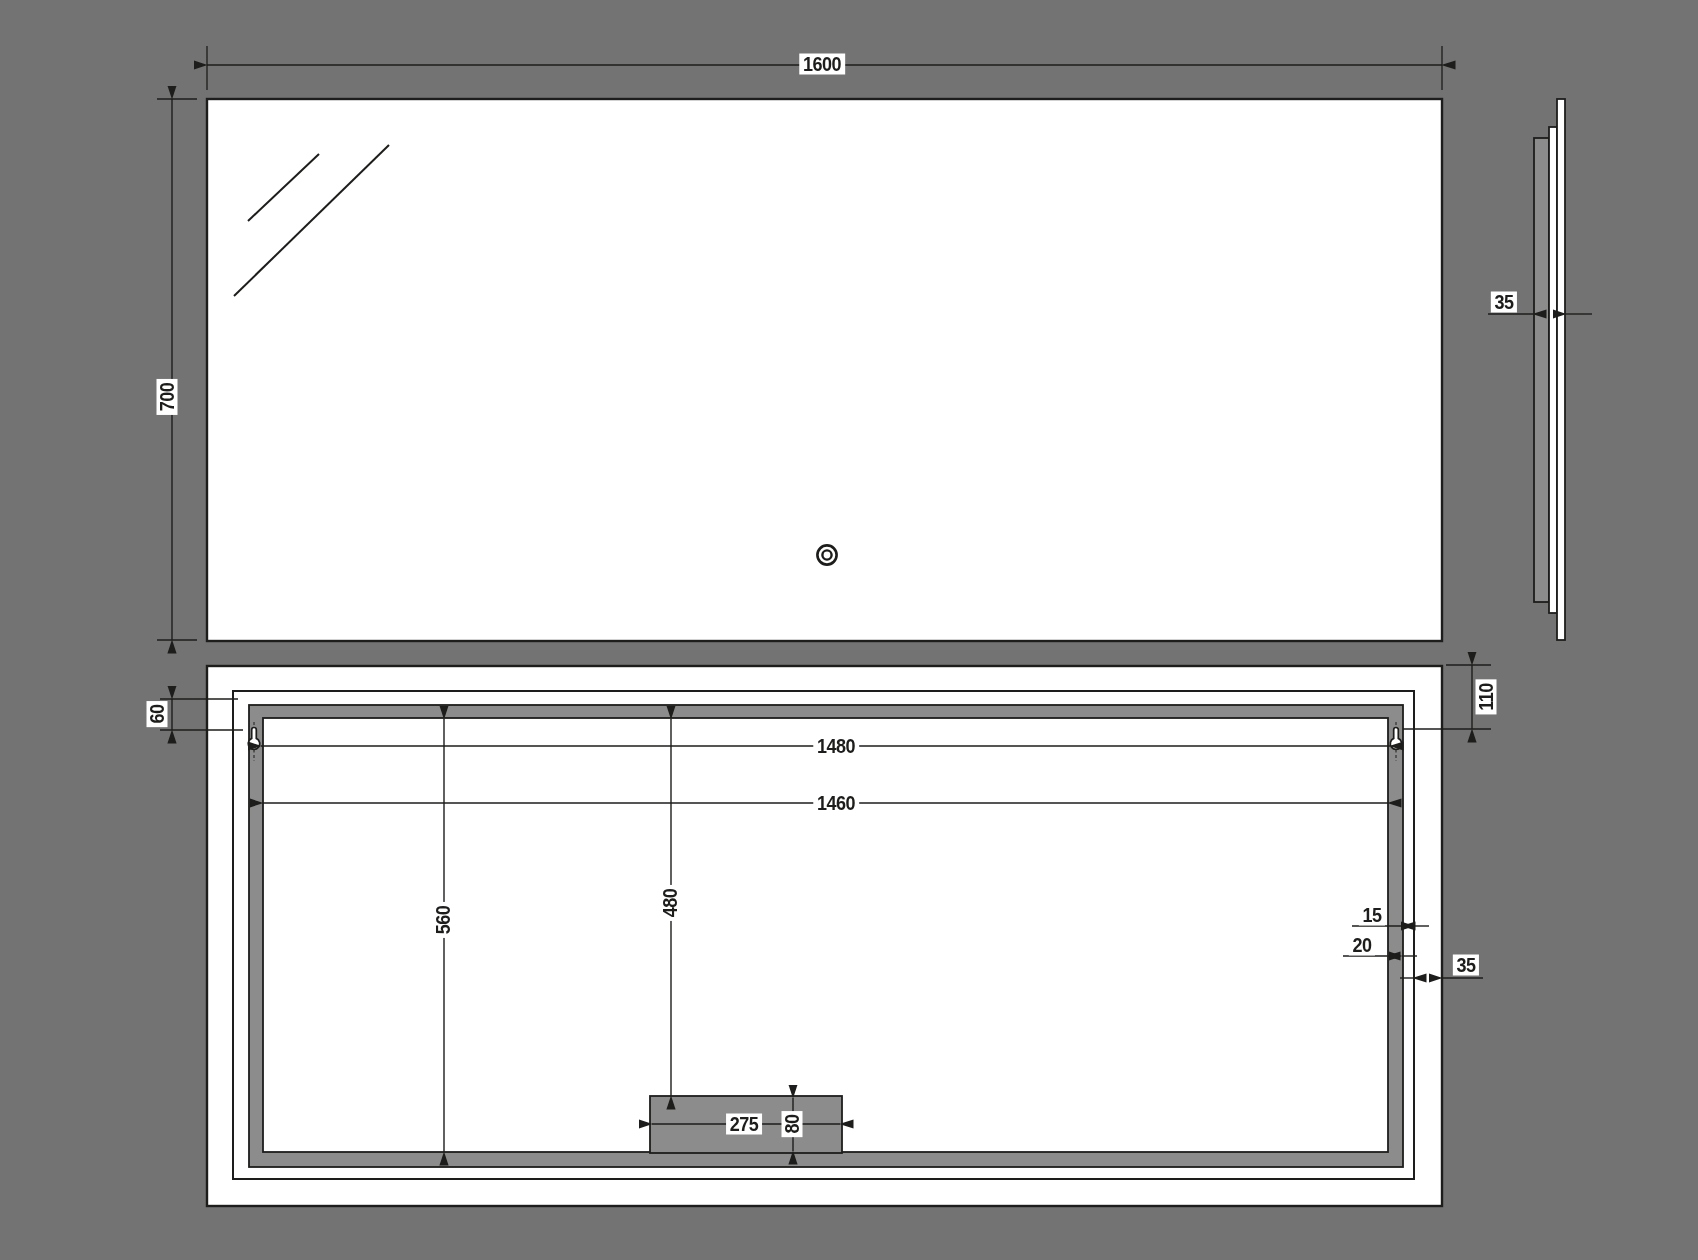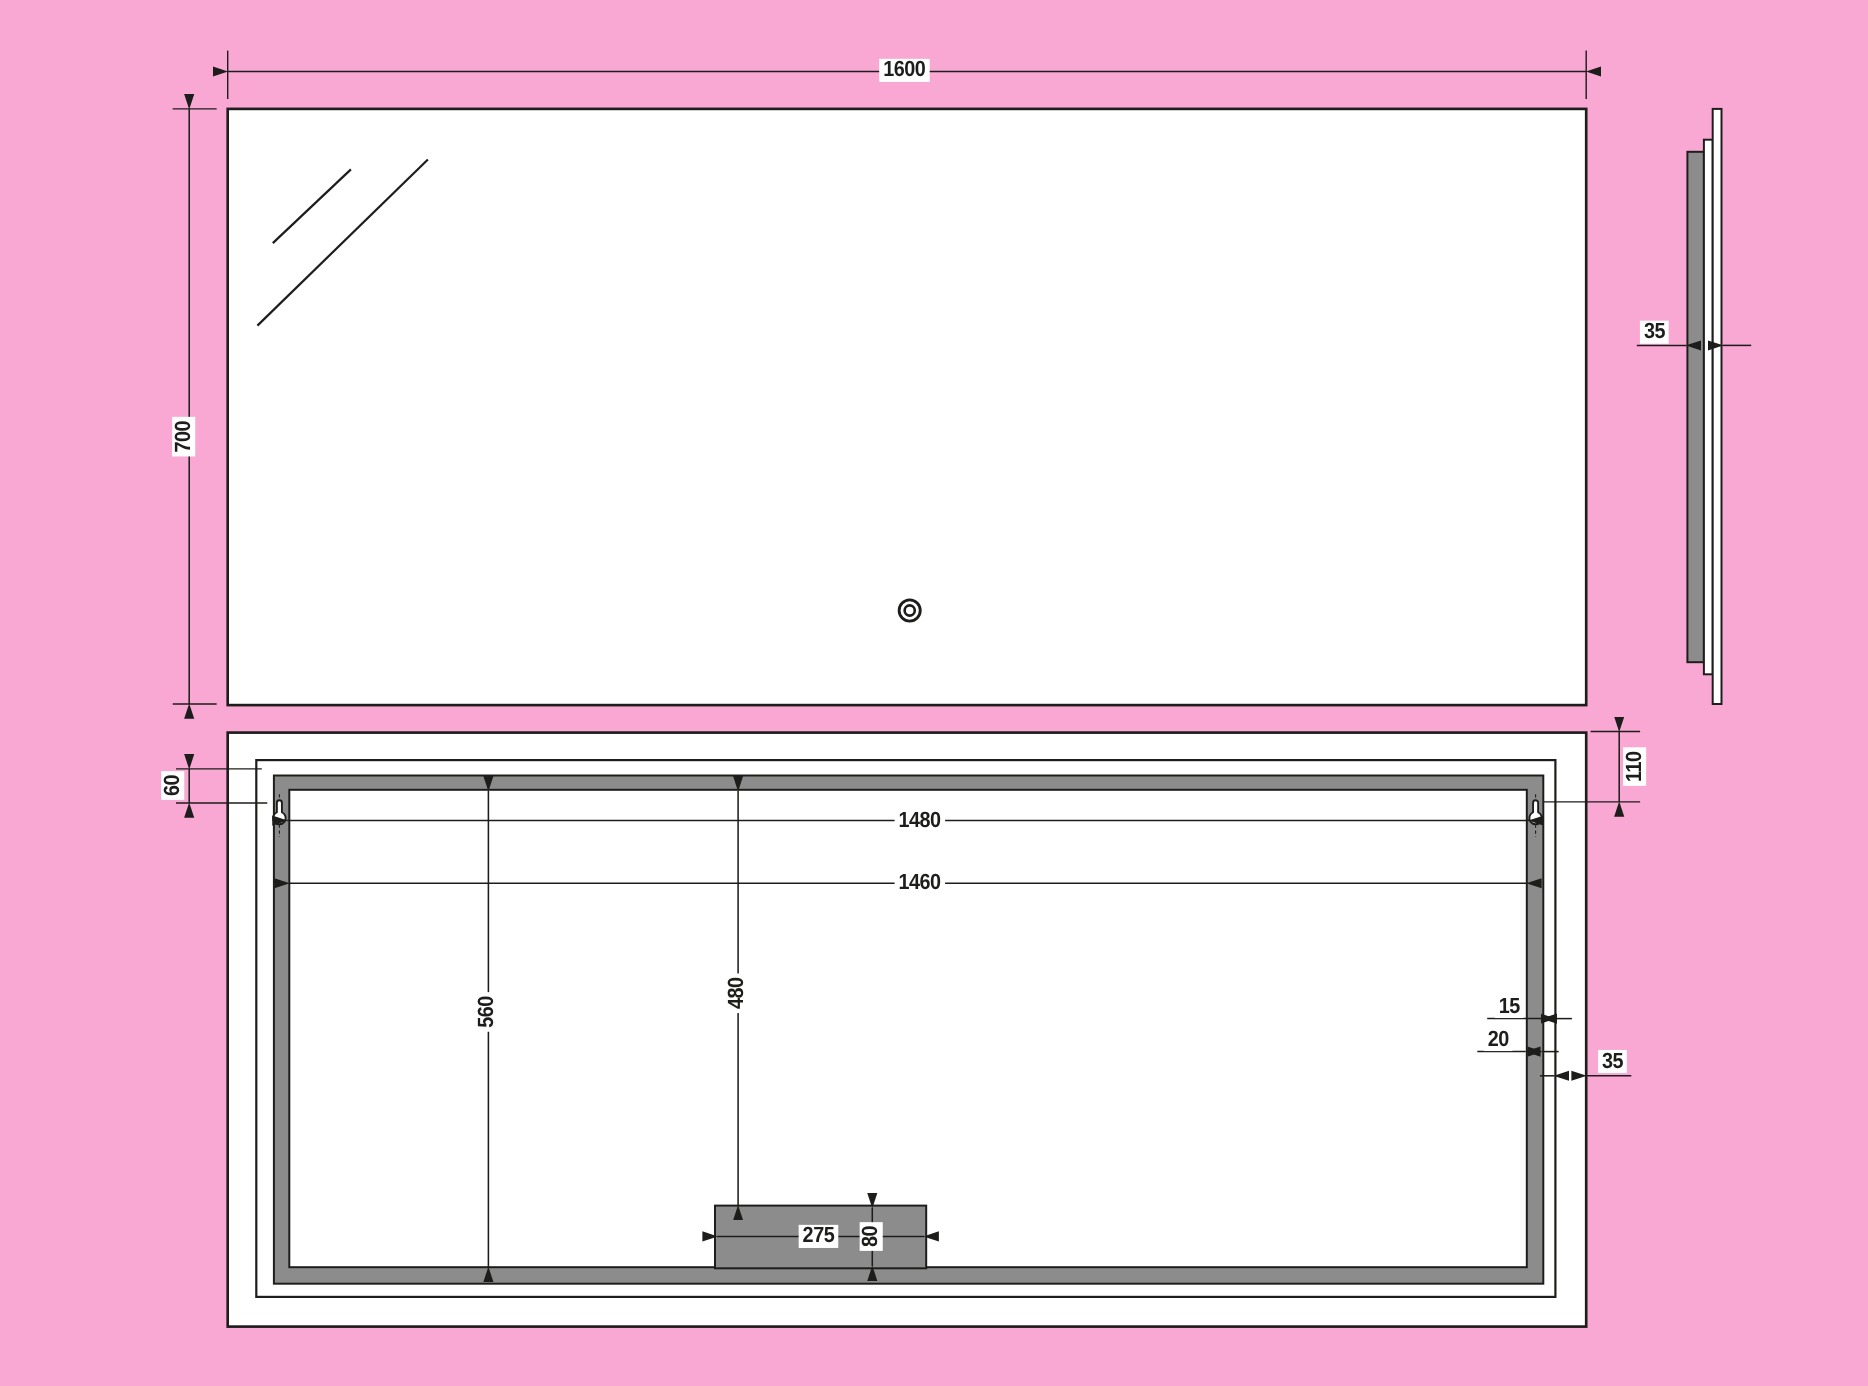--- a/index.html
+++ b/index.html
@@ -1,19 +1,19 @@
 <!DOCTYPE html>
 <html><head>
 <meta charset="utf-8">
 <style>
   html,body{margin:0;padding:0;background:#ffffff;}
   .canvas{
     position:relative;
     width:1698px;height:1260px;
-    background:#f9a8d4;
+    background:#737373;
     font-family:"Liberation Sans",sans-serif;
     overflow:hidden;
   }
   svg{position:absolute;left:0;top:0;}
   .edge{fill:#ffffff;stroke:#1d1d1b;stroke-width:2.4;}
   .edge-thin{fill:none;stroke:#1d1d1b;stroke-width:2;}
   .grayfill{fill:#8c8c8c;stroke:#1d1d1b;stroke-width:1.8;}
   .whitefill{fill:#ffffff;stroke:#1d1d1b;stroke-width:1.8;}
   .dline{stroke:#1d1d1b;stroke-width:1.4;fill:none;}
   .ext{stroke:#1d1d1b;stroke-width:1.3;fill:none;}

